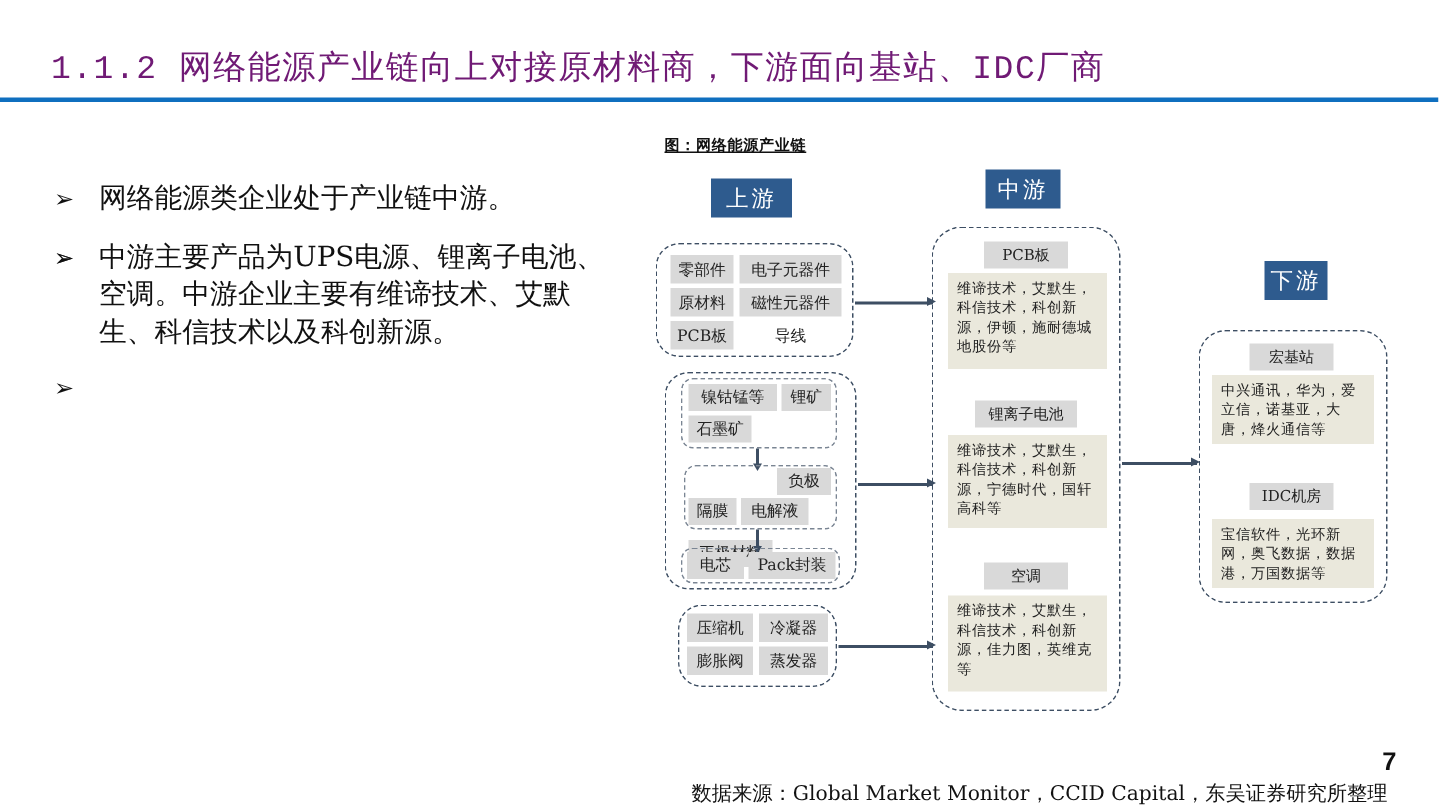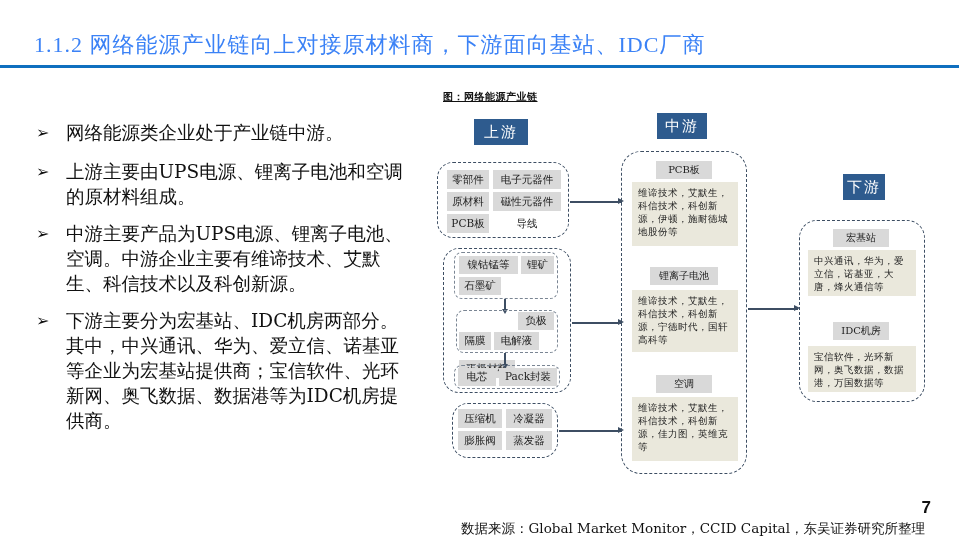--- a/index.html
+++ b/index.html
@@ -1,22 +1,22 @@
 <!DOCTYPE html>
 <html><head>
 <meta charset="utf-8">
 <style>
   * { box-sizing: border-box; margin: 0; padding: 0; }
   html, body { width: 959px; height: 539px; background: #ffffff; overflow: hidden; }
   body { position: relative; font-family: "DejaVu Serif", "Liberation Serif", serif; color: #111; }
 
   .title {
     position: absolute; left: 34px; top: 30px;
-    font-size: 22px; color: #3b82f6; letter-spacing: 1px;
-    font-family: Liberation Serif, serif; white-space: nowrap;
+    font-size: 22px; color: #701a75; letter-spacing: 1px;
+    font-family: Liberation Mono, monospace; white-space: nowrap;
   }
   .title-rule {
     position: absolute; left: 0; top: 65px; width: 959px; height: 3px; background: #0f6fbf;
   }
 
   .bullets { position: absolute; left: 36px; top: 120px; width: 380px; }
   .bullet { position: relative; padding-left: 30px; font-size: 18.5px; line-height: 25px; margin-bottom: 12px; color: #111; }
   .bullet .arrow { position: absolute; left: 0; top: 0; font-size: 16px; }
   .bullet:nth-child(1) { margin-bottom: 14px; }
 
@@ -68,29 +68,27 @@
 <div class="title">1.1.2 网络能源产业链向上对接原材料商，下游面向基站、IDC厂商</div>
 <div class="title-rule"></div>
 
 <div class="bullets">
   <div class="bullet">
     <span class="arrow">➢</span>
     <span>网络能源类企业处于产业链中游。</span>
   </div>
   <div class="bullet">
     <span class="arrow">➢</span>
-    <span>上游主要由UPS电源、锂离子电池和空调的原材料组成。</span>
   </div>
   <div class="bullet">
     <span class="arrow">➢</span>
     <span>中游主要产品为UPS电源、锂离子电池、空调。中游企业主要有维谛技术、艾默生、科信技术以及科创新源。</span>
   </div>
   <div class="bullet">
     <span class="arrow">➢</span>
-    <span>下游主要分为宏基站、IDC机房两部分。其中，中兴通讯、华为、爱立信、诺基亚等企业为宏基站提供商；宝信软件、光环新网、奥飞数据、数据港等为IDC机房提供商。</span>
   </div>
 </div>
 
 <div class="fig-caption">图：网络能源产业链</div>
 
 <div class="stage-label" style="left:474px;top:119px;width:54px;height:26px;">上游</div>
 <div class="stage-label" style="left:657px;top:113px;width:50px;height:26px;">中游</div>
 <div class="stage-label" style="left:843px;top:174px;width:42px;height:26px;">下游</div>
 
 <div class="dash" style="left:437px;top:162px;width:132px;height:76px;"></div>

